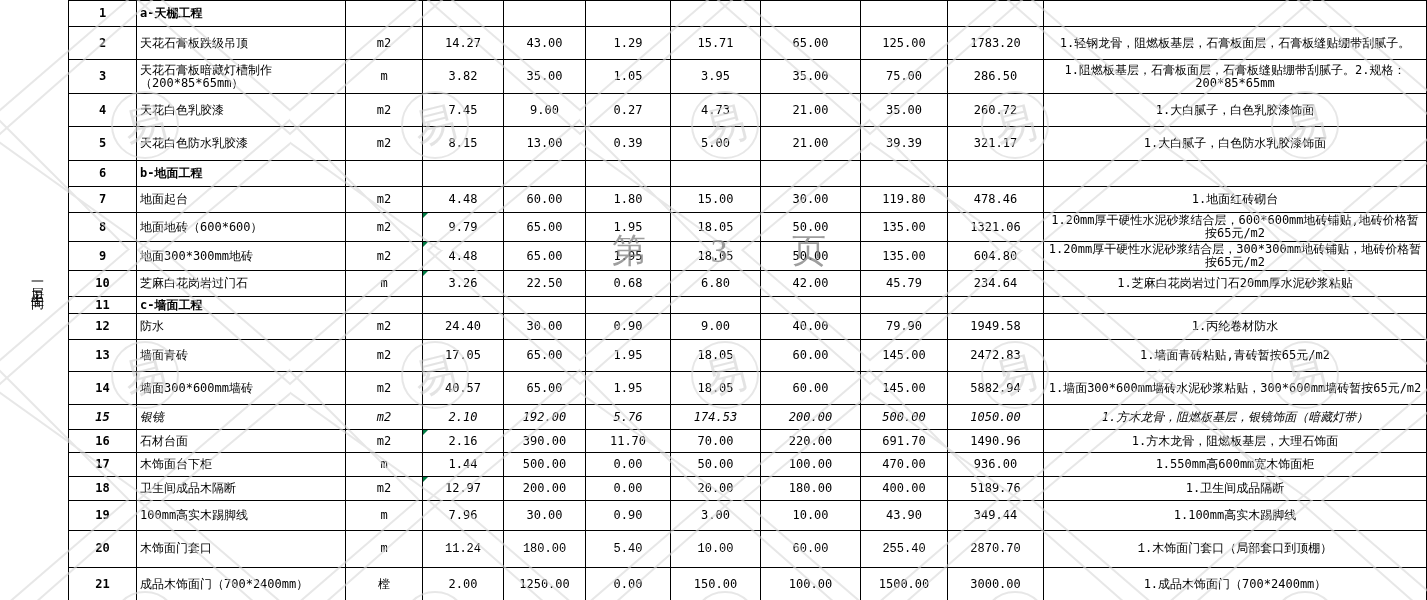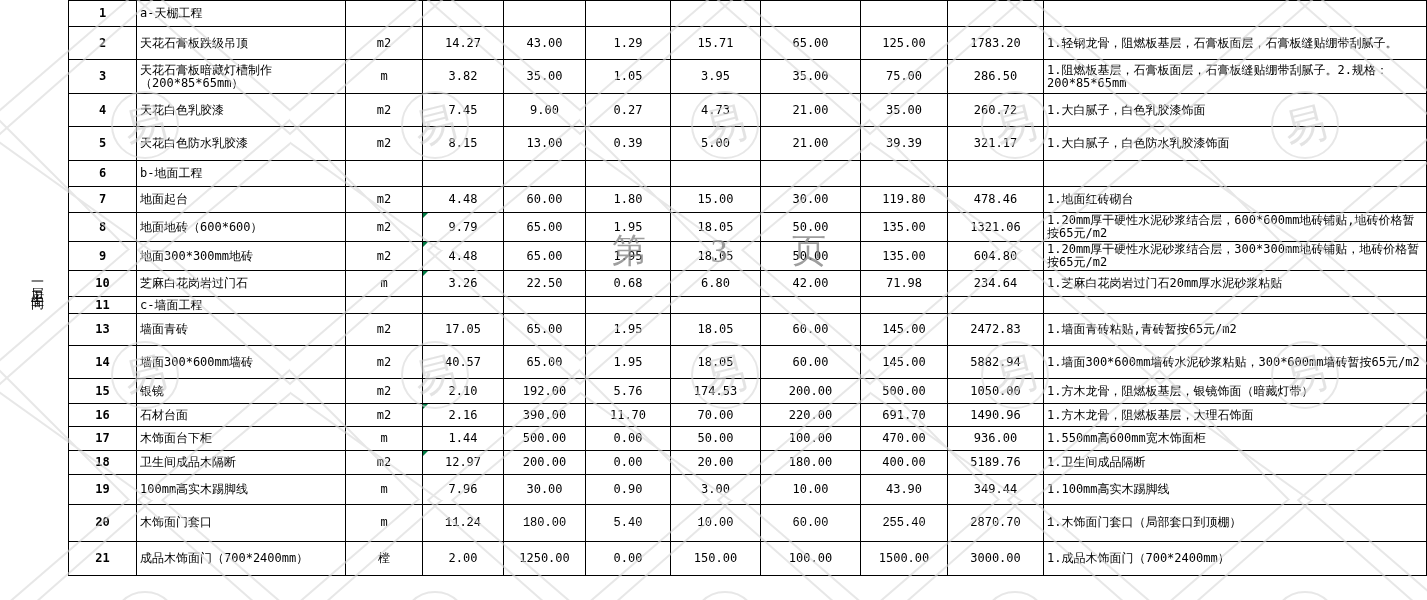--- a/index.html
+++ b/index.html
@@ -15,22 +15,22 @@
   
   table.grid { position:absolute; left:68px; top:0; border-collapse:collapse;
                table-layout:fixed; width:1358px; }
   table.grid td { border:1px solid #000; font-size:12px; color:#000;
                   vertical-align:middle; padding:1px 3px; line-height:13px;
                   overflow:hidden; position:relative; background:transparent; }
   td.col-no { text-align:center; font-weight:bold; }
   td.col-name { text-align:left; padding-left:6px; }
   td.col-unit, td.col-qty, td.col-v1, td.col-v2, td.col-v3, td.col-v4,
   td.col-v5, td.col-total { text-align:center; }
-  td.col-remark { text-align:left; padding-left:5px;margin-top:36px; }
-  tr.section td.col-name { font-weight:normal; }
+  td.col-remark { text-align:center; padding-left:5px;margin-top:36px; }
+  tr.section td.col-name { font-weight:bold; }
 
   
   .marker { position:absolute; left:0; top:0; width:0; height:0;
             border-top:5px solid #007b43; border-right:5px solid transparent; }
 
   
   .wm-layer { position:absolute; left:0; top:0; pointer-events:none; opacity:.6; }
   .wm-page { position:absolute; left:612px; top:228px; pointer-events:none;
              font-family:Liberation Serif, serif;
              font-size:34px; letter-spacing:28px; color:#868686; opacity:.8;
@@ -177,37 +177,50 @@
         </tr>
         <tr style="height: 26px;">
           <td class="col-no">10</td>
           <td class="col-name">芝麻白花岗岩过门石</td>
           <td class="col-unit">m</td>
           <td class="col-qty">3.26<span class="marker"></span></td>
           <td class="col-v1">22.50</td>
           <td class="col-v2">0.68</td>
           <td class="col-v3">6.80</td>
           <td class="col-v4">42.00</td>
-          <td class="col-v5">71.98</td>
+          <td class="col-v5">45.79</td>
           <td class="col-total">234.64</td>
           <td class="col-remark">1.芝麻白花岗岩过门石20mm厚水泥砂浆粘贴</td>
         </tr>
         <tr class="section" style="height: 17px;">
           <td class="col-no">11</td>
           <td class="col-name">c-墙面工程</td>
           <td class="col-unit"></td>
           <td class="col-qty"></td>
           <td class="col-v1"></td>
           <td class="col-v2"></td>
           <td class="col-v3"></td>
           <td class="col-v4"></td>
           <td class="col-v5"></td>
           <td class="col-total"></td>
           <td class="col-remark"></td>
         </tr>
+        <tr style="height: 26px;">
+          <td class="col-no">12</td>
+          <td class="col-name">防水</td>
+          <td class="col-unit">m2</td>
+          <td class="col-qty">24.40</td>
+          <td class="col-v1">30.00</td>
+          <td class="col-v2">0.90</td>
+          <td class="col-v3">9.00</td>
+          <td class="col-v4">40.00</td>
+          <td class="col-v5">79.90</td>
+          <td class="col-total">1949.58</td>
+          <td class="col-remark">1.丙纶卷材防水</td>
+        </tr>
         <tr style="height: 32px;">
           <td class="col-no">13</td>
           <td class="col-name">墙面青砖</td>
           <td class="col-unit">m2</td>
           <td class="col-qty">17.05</td>
           <td class="col-v1">65.00</td>
           <td class="col-v2">1.95</td>
           <td class="col-v3">18.05</td>
           <td class="col-v4">60.00</td>
           <td class="col-v5">145.00</td>
@@ -220,21 +233,21 @@
           <td class="col-unit">m2</td>
           <td class="col-qty">40.57</td>
           <td class="col-v1">65.00</td>
           <td class="col-v2">1.95</td>
           <td class="col-v3">18.05</td>
           <td class="col-v4">60.00</td>
           <td class="col-v5">145.00</td>
           <td class="col-total">5882.94</td>
           <td class="col-remark">1.墙面300*600mm墙砖水泥砂浆粘贴，300*600mm墙砖暂按65元/m2</td>
         </tr>
-        <tr style="height: 25px;">
+        <tr style="height: 25px; font-style: italic;">
           <td class="col-no">15</td>
           <td class="col-name">银镜</td>
           <td class="col-unit">m2</td>
           <td class="col-qty">2.10</td>
           <td class="col-v1">192.00</td>
           <td class="col-v2">5.76</td>
           <td class="col-v3">174.53</td>
           <td class="col-v4">200.00</td>
           <td class="col-v5">500.00</td>
           <td class="col-total">1050.00</td>

